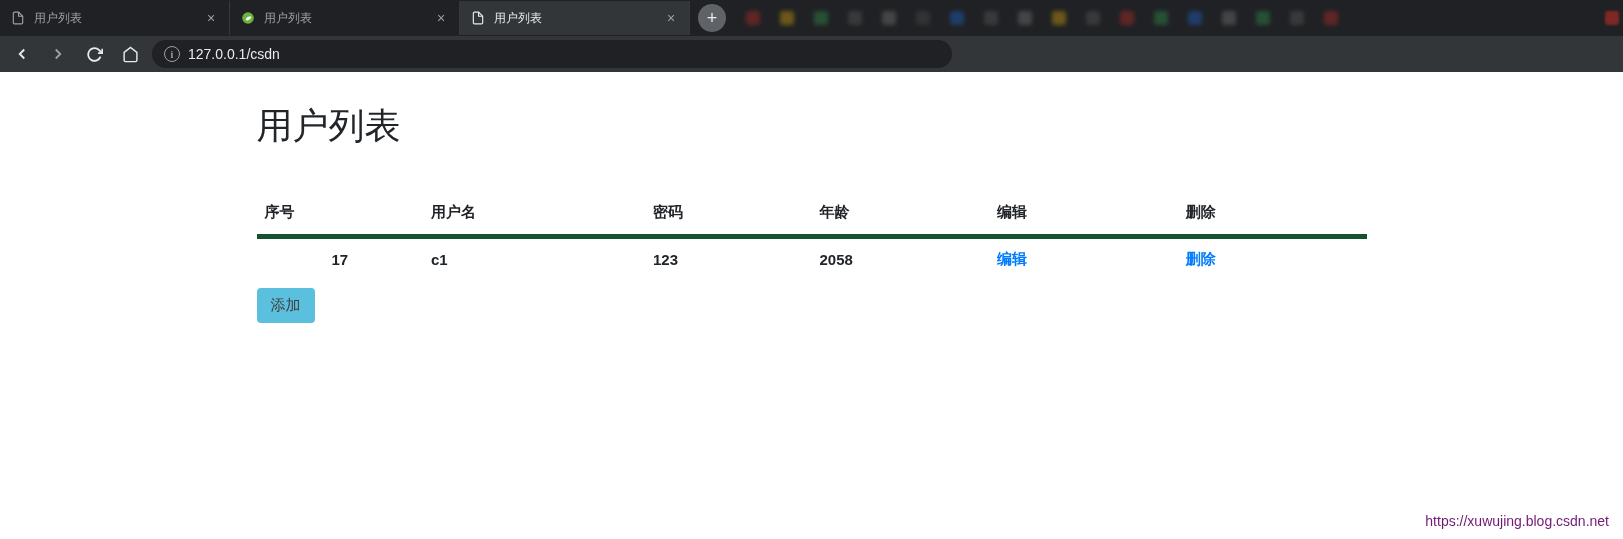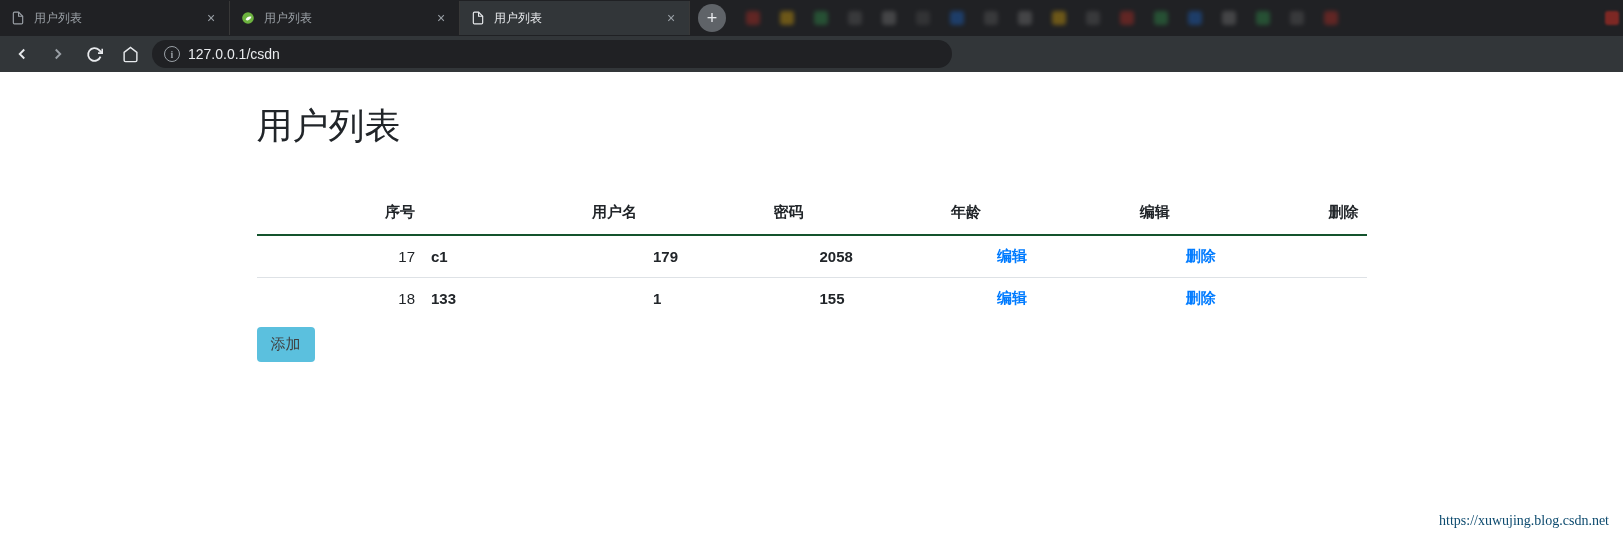--- a/index.html
+++ b/index.html
@@ -24,28 +24,28 @@
     .url-bar { flex: 1; display: flex; align-items: center; height: 28px; background: #202124; border-radius: 14px; padding: 0 12px; gap: 8px; color: #9aa0a6; font-size: 14px; max-width: 800px; }
     .url-text { color: #e8eaed; }
     .info-icon { width: 16px; height: 16px; border: 1.5px solid #9aa0a6; border-radius: 50%; display: flex; align-items: center; justify-content: center; font-size: 10px; font-weight: bold; font-family: serif; }
     
     
     .page { padding: 30px 0; }
     .container { max-width: 1140px; margin: 0 auto; padding: 0 15px; }
     h1 { font-size: 36px; font-weight: 500; color: #212529; margin-bottom: 40px; }
     
     table { width: 100%; border-collapse: collapse; font-size: 15px; color: #212529; }
-    thead th { text-align: right; padding: 12px 8px; border-bottom: 2px solid #14532d; font-weight: 700; }
+    thead th { text-align: left; padding: 12px 8px; border-bottom: 5px solid #14532d; font-weight: 700; }
     tbody td, tbody th { padding: 11px 8px; border-top: 1px solid #dee2e6; font-weight: bold; }
-    tbody th { font-weight: 400; text-align: right; }
+    tbody th { font-weight: 700; text-align: center; }
     .link { color: #007bff; text-decoration: none; cursor: pointer; }
     
     .btn-add { display: inline-block; margin-top: 8px; padding: 8px 14px; background: #5bc0de; color: #404040; border: none; border-radius: 4px; font-size: 15px; cursor: pointer; }
     
-    .watermark { position: fixed; bottom: 10px; right: 14px; color: #0c4a6e; font-size: 14px; pointer-events: none; font-family: Liberation Serif, serif; }
+    .watermark { position: fixed; bottom: 10px; right: 14px; color: #701a75; font-size: 14px; pointer-events: none; font-family: Liberation Sans, sans-serif; }
     
     .col-0 { width: 15%; }
     .col-1 { width: 20%; }
     .col-2 { width: 15%; }
     .col-3 { width: 16%; }
     .col-4 { width: 17%; }
     .col-5 { width: 17%; }
   </style>
 </head>
 <body>
@@ -146,30 +146,22 @@
           <th class="col-2">密码</th>
           <th class="col-3">年龄</th>
           <th class="col-4">编辑</th>
           <th class="col-5">删除</th>
         </tr>
       </thead>
       <tbody>
         <tr>
           <th>17</th>
           <td>c1</td>
-          <td>179</td>
+          <td>123</td>
           <td>2058</td>
-          <td><a class="link">编辑</a></td>
-          <td><a class="link">删除</a></td>
-        </tr>
-        <tr>
-          <th>18</th>
-          <td>133</td>
-          <td>1</td>
-          <td>155</td>
           <td><a class="link">编辑</a></td>
           <td><a class="link">删除</a></td>
         </tr>
       </tbody>
     </table>
     
     <button class="btn-add">添加</button>
   </div>
 </div>
 

